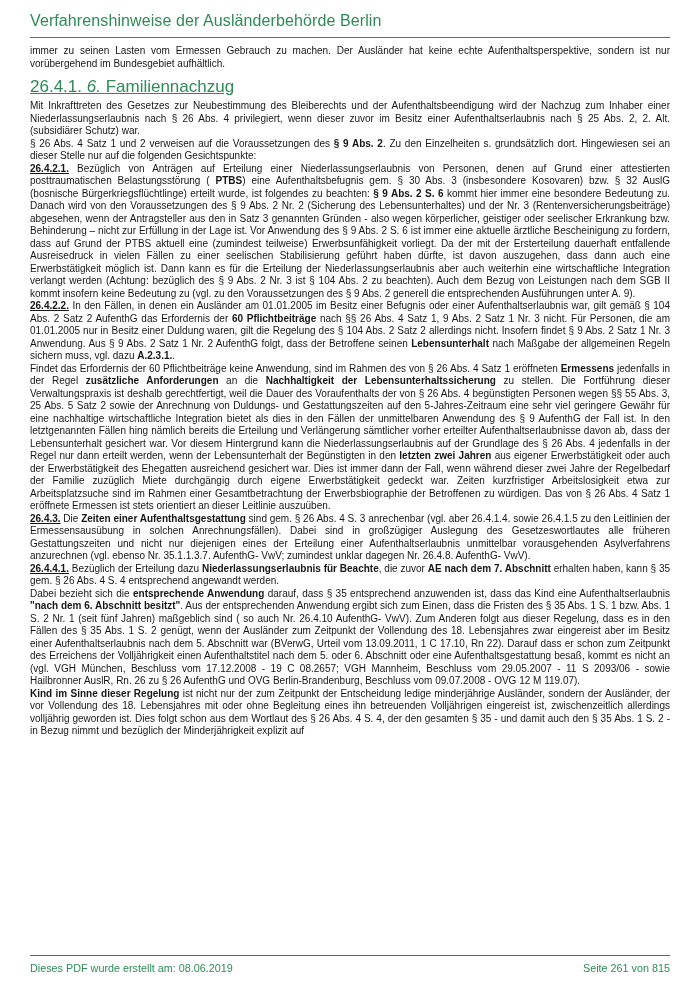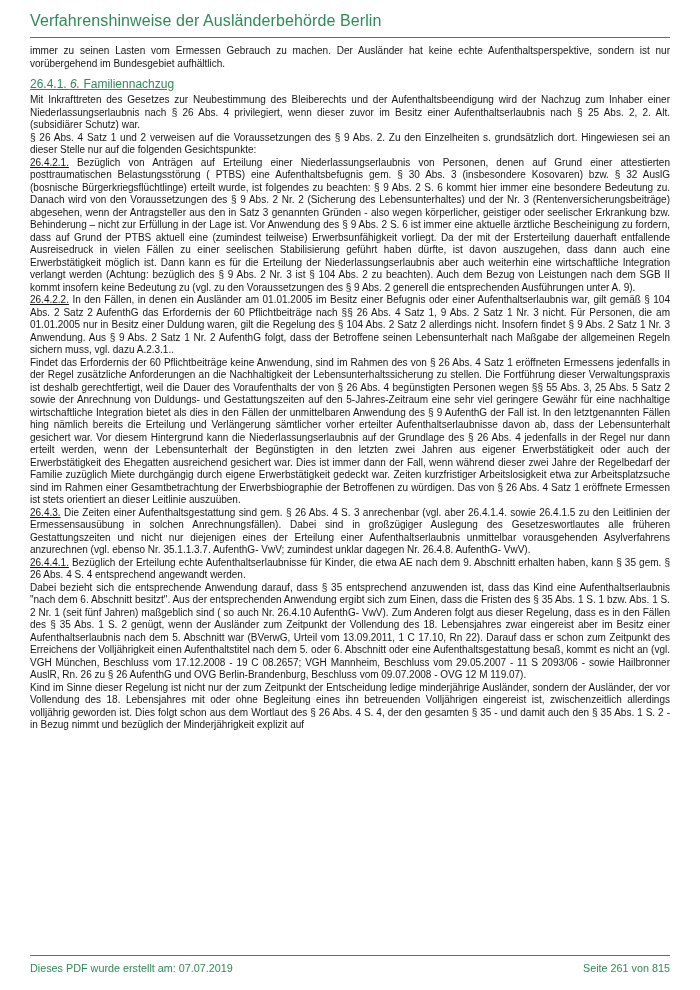--- a/index.html
+++ b/index.html
@@ -29,26 +29,26 @@
     letter-spacing:0.1px;
   }
   main.doc-body p {
     font-size:10px;
     line-height:1.25;
     text-align:justify;
     hyphens:auto;
   }
   main.doc-body h2.heading {
     color:var(--green,#2e8b57);
-    font-size:12px;
+    font-size:17px;
     font-weight:normal;
     margin:7px 0 3px 0;
   }
   main.doc-body h2.heading span { text-decoration:underline; }
-  span.b { font-weight:normal; }
+  span.b { font-weight:bold; }
   span.i { font-style:italic; }
   span.u { text-decoration:underline; }
   span.link { color:var(--green,#2e8b57); font-weight:bold; cursor:pointer; }
   footer.doc-footer {
     position:absolute;
     left:30px; right:30px; bottom:16px;
     display:flex;
     justify-content:space-between;
     align-items:flex-end;
     border-top:1px solid var(--green,#2e8b57);
@@ -67,22 +67,22 @@
 
   <main class="doc-body">
       <p><span>immer zu seinen Lasten vom Ermessen Gebrauch zu machen. Der Ausländer hat keine echte Aufenthaltsperspektive, sondern ist nur vorübergehend im Bundesgebiet aufhältlich.</span></p>
       <h2 class="heading"><span>26.4.1. </span><span class="i">6. </span><span>Familiennachzug</span></h2>
       <p><span>Mit Inkrafttreten des Gesetzes zur Neubestimmung des Bleiberechts und der Aufenthaltsbeendigung wird der Nachzug zum Inhaber einer Niederlassungserlaubnis nach § 26 Abs. 4 privilegiert, wenn dieser zuvor im Besitz einer Aufenthaltserlaubnis nach § 25 Abs. 2, 2. Alt. (subsidiärer Schutz) war.</span></p>
       <p><span>§ 26 Abs. 4 Satz 1 und 2 verweisen auf die Voraussetzungen des </span><span class="b">§ 9 Abs. 2</span><span>. Zu den Einzelheiten s. grundsätzlich dort. Hingewiesen sei an dieser Stelle nur auf die folgenden Gesichtspunkte:</span></p>
       <p><span class="b u">26.4.2.1.</span><span> Bezüglich von Anträgen auf Erteilung einer Niederlassungserlaubnis von Personen, denen auf Grund einer attestierten posttraumatischen Belastungsstörung ( </span><span class="b">PTBS</span><span>) eine Aufenthaltsbefugnis gem. § 30 Abs. 3 (insbesondere Kosovaren) bzw. § 32 AuslG (bosnische Bürgerkriegsflüchtlinge) erteilt wurde, ist folgendes zu beachten: </span><span class="b">§ 9 Abs. 2 S. 6</span><span> kommt hier immer eine besondere Bedeutung zu. Danach wird von den Voraussetzungen des § 9 Abs. 2 Nr. 2 (Sicherung des Lebensunterhaltes) und der Nr. 3 (Rentenversicherungsbeiträge) abgesehen, wenn der Antragsteller aus den in Satz 3 genannten Gründen - also wegen körperlicher, geistiger oder seelischer Erkrankung bzw. Behinderung – nicht zur Erfüllung in der Lage ist. Vor Anwendung des § 9 Abs. 2 S. 6 ist immer eine aktuelle ärztliche Bescheinigung zu fordern, dass auf Grund der PTBS aktuell eine (zumindest teilweise) Erwerbsunfähigkeit vorliegt. Da der mit der Ersterteilung dauerhaft entfallende Ausreisedruck in vielen Fällen zu einer seelischen Stabilisierung geführt haben dürfte, ist davon auszugehen, dass dann auch eine Erwerbstätigkeit möglich ist. Dann kann es für die Erteilung der Niederlassungserlaubnis aber auch weiterhin eine wirtschaftliche Integration verlangt werden (Achtung: bezüglich des § 9 Abs. 2 Nr. 3 ist § 104 Abs. 2 zu beachten). Auch dem Bezug von Leistungen nach dem SGB II kommt insofern keine Bedeutung zu (vgl. zu den Voraussetzungen des § 9 Abs. 2 generell die entsprechenden Ausführungen unter A. 9).</span></p>
       <p><span class="b u">26.4.2.2.</span><span> In den Fällen, in denen ein Ausländer am 01.01.2005 im Besitz einer Befugnis oder einer Aufenthaltserlaubnis war, gilt gemäß § 104 Abs. 2 Satz 2 AufenthG das Erfordernis der </span><span class="b">60 Pflichtbeiträge</span><span> nach §§ 26 Abs. 4 Satz 1, 9 Abs. 2 Satz 1 Nr. 3 nicht. Für Personen, die am 01.01.2005 nur in Besitz einer Duldung waren, gilt die Regelung des § 104 Abs. 2 Satz 2 allerdings nicht. Insofern findet § 9 Abs. 2 Satz 1 Nr. 3 Anwendung. Aus § 9 Abs. 2 Satz 1 Nr. 2 AufenthG folgt, dass der Betroffene seinen </span><span class="b">Lebensunterhalt</span><span> nach Maßgabe der allgemeinen Regeln sichern muss, vgl. dazu </span><span class="b">A.2.3.1.</span><span>.</span></p>
       <p><span>Findet das Erfordernis der 60 Pflichtbeiträge keine Anwendung, sind im Rahmen des von § 26 Abs. 4 Satz 1 eröffneten </span><span class="b">Ermessens</span><span> jedenfalls in der Regel </span><span class="b">zusätzliche Anforderungen</span><span> an die </span><span class="b">Nachhaltigkeit der Lebensunterhaltssicherung</span><span> zu stellen. Die Fortführung dieser Verwaltungspraxis ist deshalb gerechtfertigt, weil die Dauer des Voraufenthalts der von § 26 Abs. 4 begünstigten Personen wegen §§ 55 Abs. 3, 25 Abs. 5 Satz 2 sowie der Anrechnung von Duldungs- und Gestattungszeiten auf den 5-Jahres-Zeitraum eine sehr viel geringere Gewähr für eine nachhaltige wirtschaftliche Integration bietet als dies in den Fällen der unmittelbaren Anwendung des § 9 AufenthG der Fall ist. In den letztgenannten Fällen hing nämlich bereits die Erteilung und Verlängerung sämtlicher vorher erteilter Aufenthaltserlaubnisse davon ab, dass der Lebensunterhalt gesichert war. Vor diesem Hintergrund kann die Niederlassungserlaubnis auf der Grundlage des § 26 Abs. 4 jedenfalls in der Regel nur dann erteilt werden, wenn der Lebensunterhalt der Begünstigten in den </span><span class="b">letzten zwei Jahren</span><span> aus eigener Erwerbstätigkeit oder auch der Erwerbstätigkeit des Ehegatten ausreichend gesichert war. Dies ist immer dann der Fall, wenn während dieser zwei Jahre der Regelbedarf der Familie zuzüglich Miete durchgängig durch eigene Erwerbstätigkeit gedeckt war. Zeiten kurzfristiger Arbeitslosigkeit etwa zur Arbeitsplatzsuche sind im Rahmen einer Gesamtbetrachtung der Erwerbsbiographie der Betroffenen zu würdigen. Das von § 26 Abs. 4 Satz 1 eröffnete Ermessen ist stets orientiert an dieser Leitlinie auszuüben.</span></p>
       <p><span class="b u">26.4.3.</span><span> Die </span><span class="b">Zeiten einer Aufenthaltsgestattung</span><span> sind gem. § 26 Abs. 4 S. 3 anrechenbar (vgl. aber 26.4.1.4. sowie 26.4.1.5 zu den Leitlinien der Ermessensausübung in solchen Anrechnungsfällen). Dabei sind in großzügiger Auslegung des Gesetzeswortlautes alle früheren Gestattungszeiten und nicht nur diejenigen eines der Erteilung einer Aufenthaltserlaubnis unmittelbar vorausgehenden Asylverfahrens anzurechnen (vgl. ebenso Nr. 35.1.1.3.7. AufenthG- VwV; zumindest unklar dagegen Nr. 26.4.8. AufenthG- VwV).</span></p>
-      <p><span class="b u">26.4.4.1.</span><span> Bezüglich der Erteilung echte </span><span class="b">Aufenthaltserlaubnisse für Kinder</span><span>, die etwa </span><span class="b">AE nach dem 9. Abschnitt</span><span> erhalten haben, kann § 35 gem. § 26 Abs. 4 S. 4 entsprechend angewandt werden.</span></p>
+      <p><span class="b u">26.4.4.1.</span><span> Bezüglich der Erteilung dazu </span><span class="b">Niederlassungserlaubnis für Beachte</span><span>, die zuvor </span><span class="b">AE nach dem 7. Abschnitt</span><span> erhalten haben, kann § 35 gem. § 26 Abs. 4 S. 4 entsprechend angewandt werden.</span></p>
       <p><span>Dabei bezieht sich die </span><span class="b">entsprechende Anwendung</span><span> darauf, dass § 35 entsprechend anzuwenden ist, dass das Kind eine Aufenthaltserlaubnis </span><span class="b">"nach dem 6. Abschnitt besitzt"</span><span>. Aus der entsprechenden Anwendung ergibt sich zum Einen, dass die Fristen des § 35 Abs. 1 S. 1 bzw. Abs. 1 S. 2 Nr. 1 (seit fünf Jahren) maßgeblich sind ( so auch Nr. 26.4.10 AufenthG- VwV). Zum Anderen folgt aus dieser Regelung, dass es in den Fällen des § 35 Abs. 1 S. 2 genügt, wenn der Ausländer zum Zeitpunkt der Vollendung des 18. Lebensjahres zwar eingereist aber im Besitz einer Aufenthaltserlaubnis nach dem 5. Abschnitt war (BVerwG, Urteil vom 13.09.2011, 1 C 17.10, Rn 22). Darauf dass er schon zum Zeitpunkt des Erreichens der Volljährigkeit einen Aufenthaltstitel nach dem 5. oder 6. Abschnitt oder eine Aufenthaltsgestattung besaß, kommt es nicht an (vgl. VGH München, Beschluss vom 17.12.2008 - 19 C 08.2657; VGH Mannheim, Beschluss vom 29.05.2007 - 11 S 2093/06 - sowie Hailbronner AuslR, Rn. 26 zu § 26 AufenthG und OVG Berlin-Brandenburg, Beschluss vom 09.07.2008 - OVG 12 M 119.07).</span></p>
       <p><span class="b">Kind im Sinne dieser Regelung</span><span> ist nicht nur der zum Zeitpunkt der Entscheidung ledige minderjährige Ausländer, sondern der Ausländer, der vor Vollendung des 18. Lebensjahres mit oder ohne Begleitung eines ihn betreuenden Volljährigen eingereist ist, zwischenzeitlich allerdings volljährig geworden ist. Dies folgt schon aus dem Wortlaut des § 26 Abs. 4 S. 4, der den gesamten § 35 - und damit auch den § 35 Abs. 1 S. 2 - in Bezug nimmt und bezüglich der Minderjährigkeit explizit auf</span></p>
     </main>
 
   <footer class="doc-footer">
-    <span>Dieses PDF wurde erstellt am: 07.07.2019</span>
+    <span>Dieses PDF wurde erstellt am: 08.06.2019</span>
     <span>Seite 261 von 815</span>
   </footer>
 </div>
 
 </body></html>

